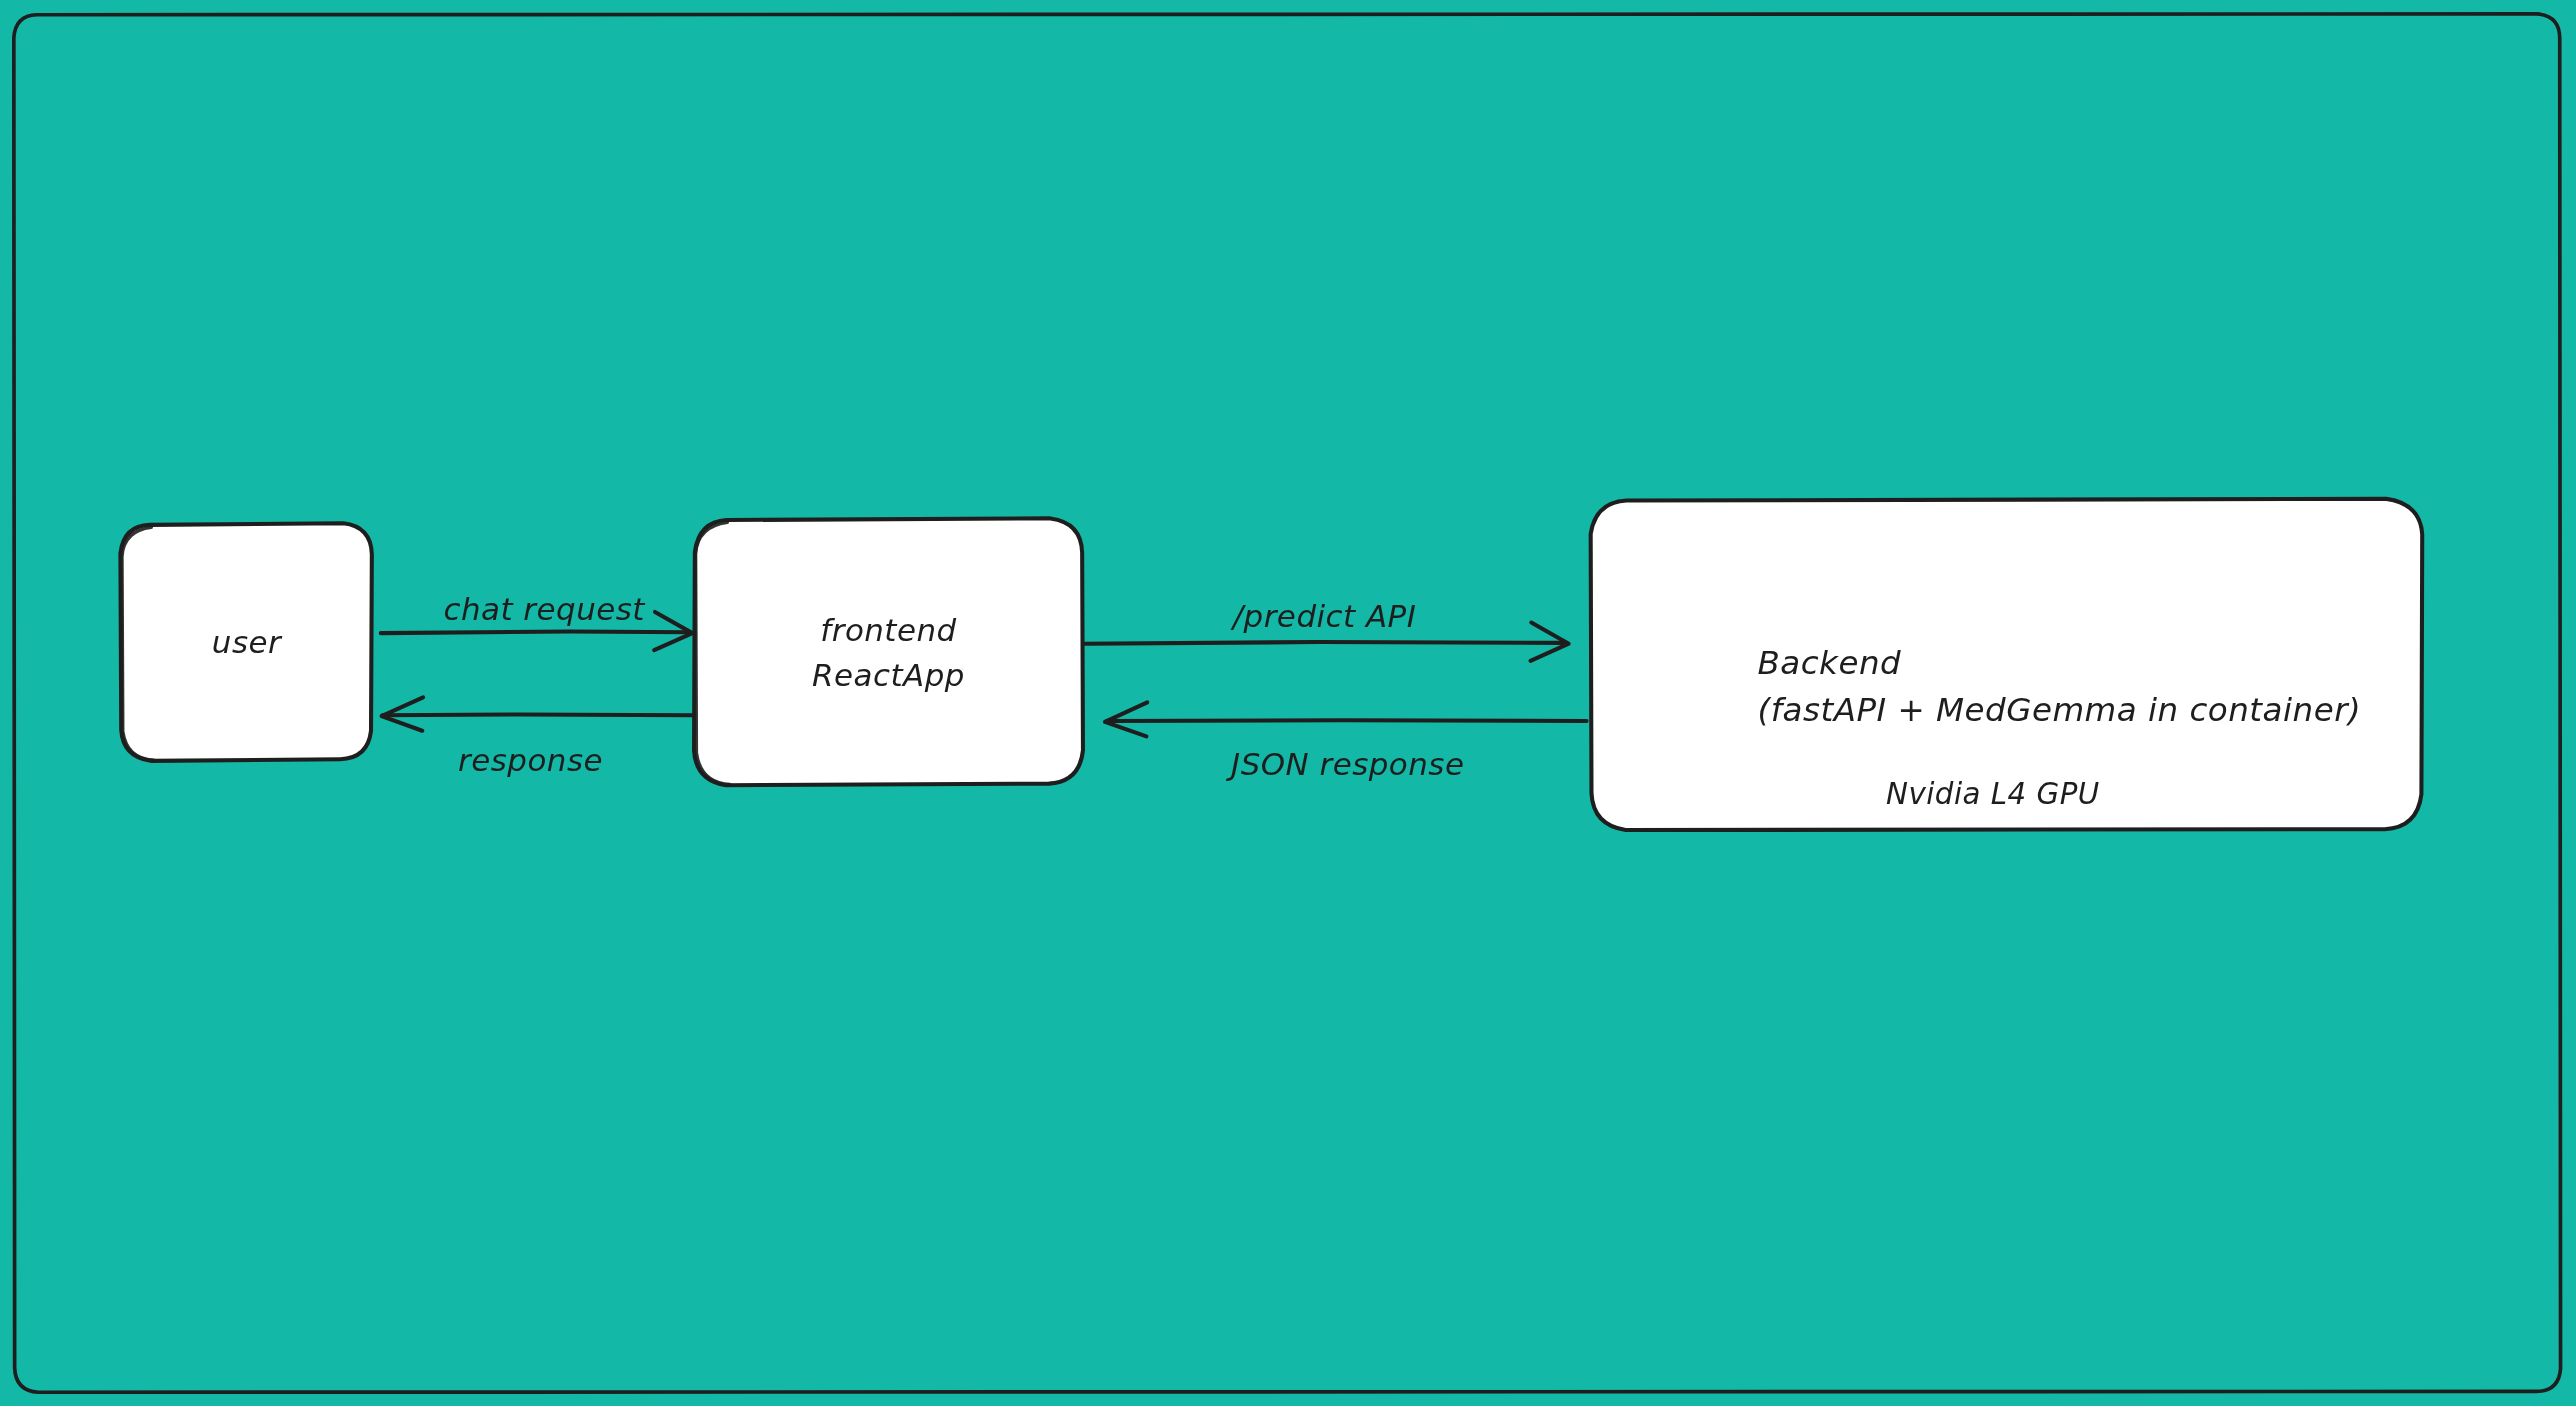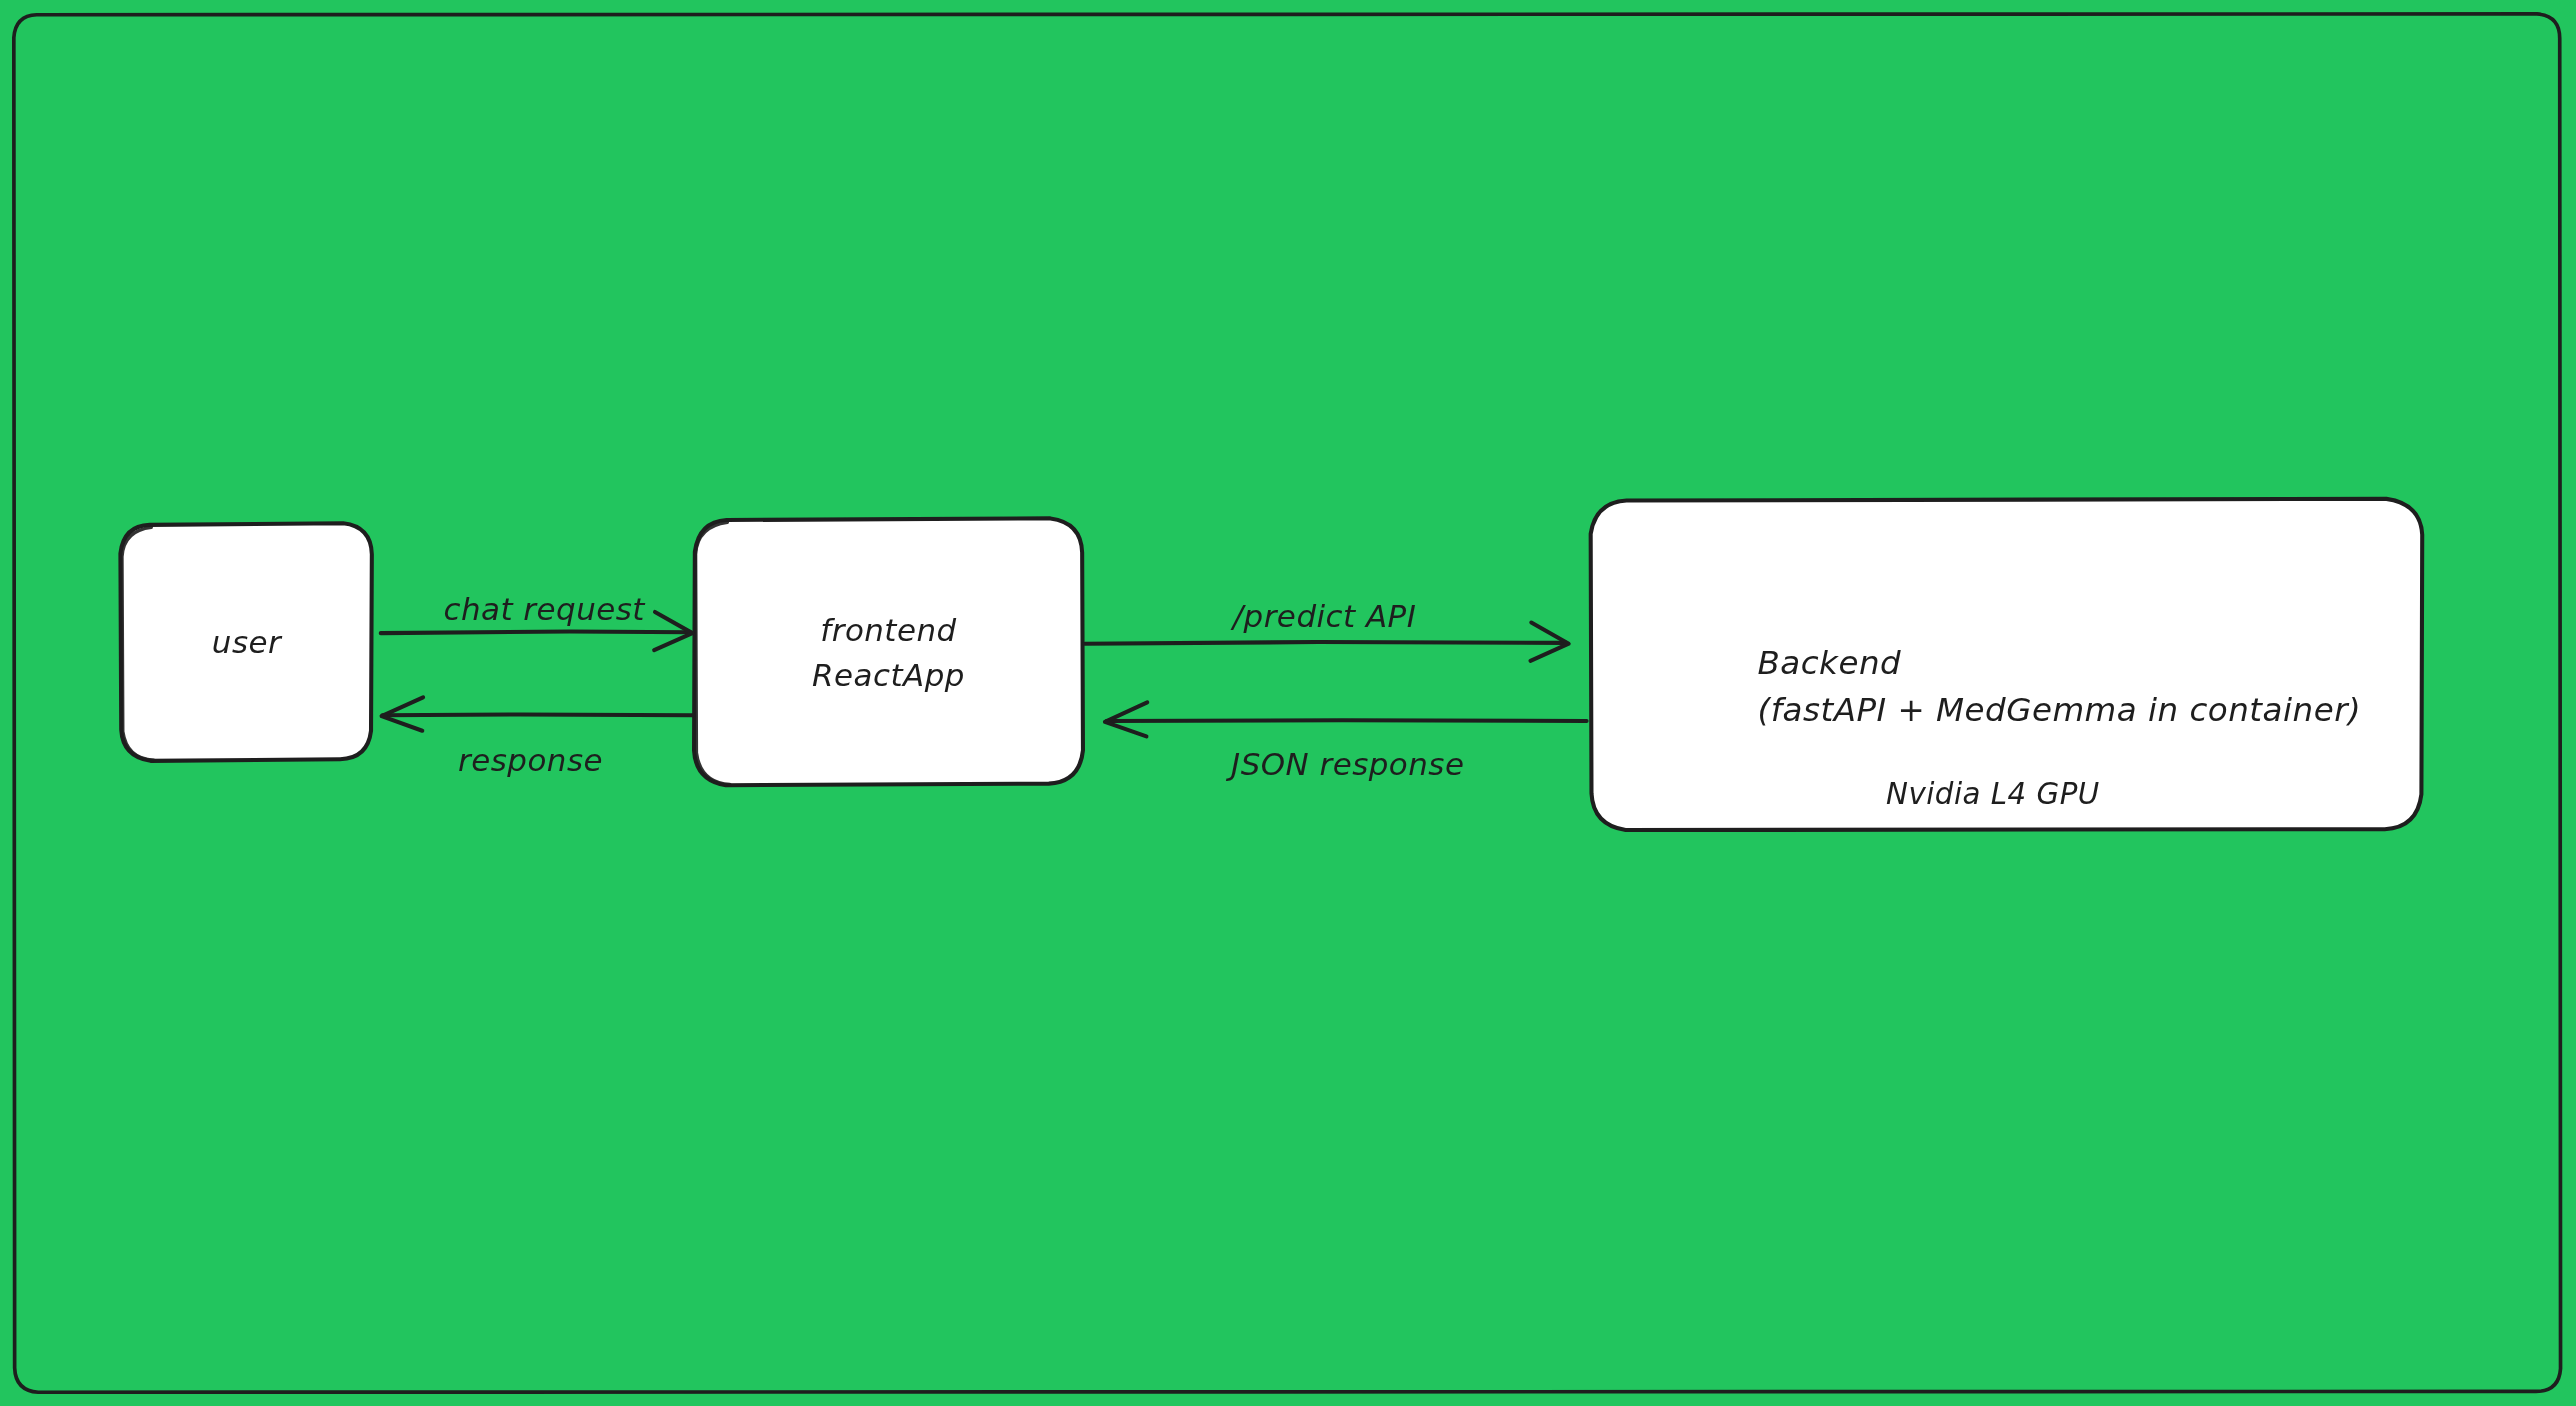--- a/index.html
+++ b/index.html
@@ -11,21 +11,21 @@
   body {
     width: 2576px;
     height: 1407px;
     font-family: "DejaVu Sans", sans-serif;
     overflow: hidden;
   }
   #canvas {
     position: relative;
     width: 2576px;
     height: 1407px;
-    background: #22c55e;
+    background: #14b8a6;
   }
   #sketch {
     position: absolute;
     top: 0;
     left: 0;
     width: 2576px;
     height: 1407px;
   }
   .hand {
     font-family: "DejaVu Sans", sans-serif;

